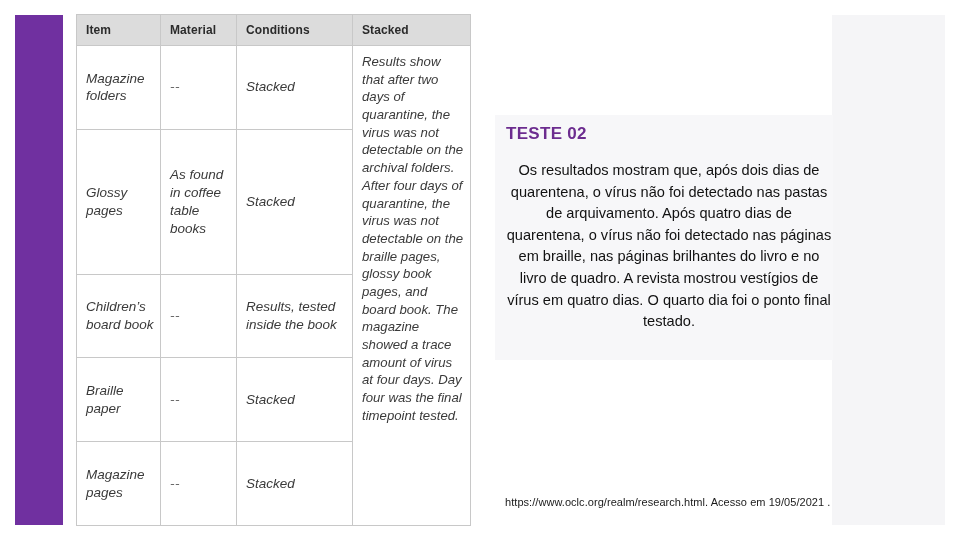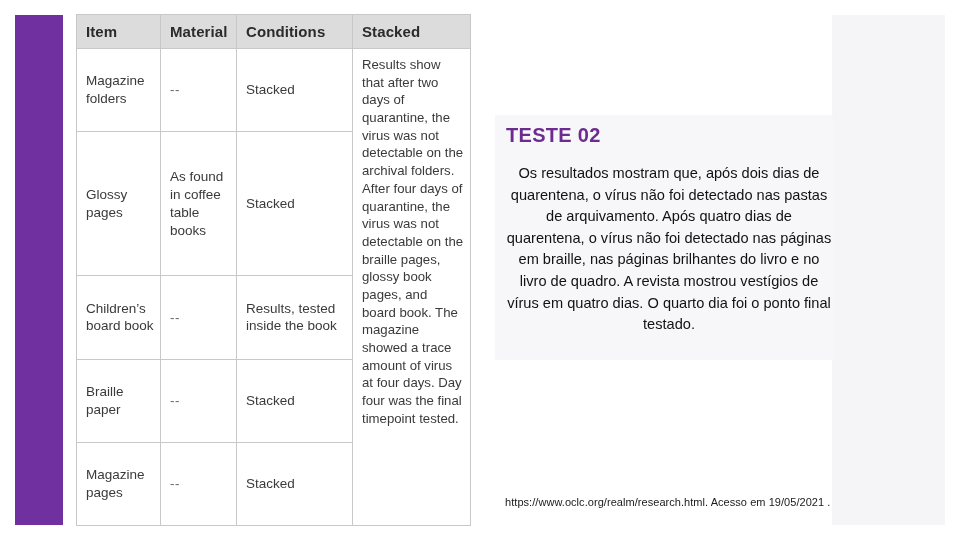--- a/index.html
+++ b/index.html
@@ -54,35 +54,36 @@
   }
   #results-table col.c-item     { width: 84px; }
   #results-table col.c-material { width: 76px; }
   #results-table col.c-cond     { width: 116px; }
   #results-table col.c-result   { width: 118px; }
 
   #results-table th {
     background: #DCDCDC;
     border: 1px solid #C8C8C8;
     color: #2B2B2B;
-    font-size: 15px;
+    font-size: 12px;
     font-weight: bold;
     text-align: left;
     padding: 8px 0 8px 9px;
     vertical-align: middle;
     letter-spacing: 0.1px;
   }
   #results-table td {
     border: 1px solid #C8C8C8;
     color: #3A3A3A;
     font-size: 13.5px;
     line-height: 1.32;
     padding: 6px 6px 6px 9px;
     vertical-align: middle;
     font-weight: 400;
+    font-style: italic;
   }
   #results-table td.result-cell {
     vertical-align: top;
     padding-top: 7px;
     line-height: 1.34;
     font-size: 13.2px;
   }
   #results-table td.dash {
     color: #6A6A6A;
     letter-spacing: 0.5px;
@@ -93,21 +94,21 @@
     position: absolute;
     left: 495px;
     top: 115px;
     width: 338px;
     height: 245px;
     background: #F7F7F9;
     box-sizing: border-box;
     padding: 9px 6px 0 11px;
   }
   #teste-heading {
-    font-size: 20px;
+    font-size: 17px;
     font-weight: bold;
     color: #6C2C8F;
     letter-spacing: 0.3px;
     margin: 0 0 16px 0;
   }
   #teste-body {
     font-size: 14.6px;
     line-height: 1.48;
     color: #121212;
     margin: 0;

